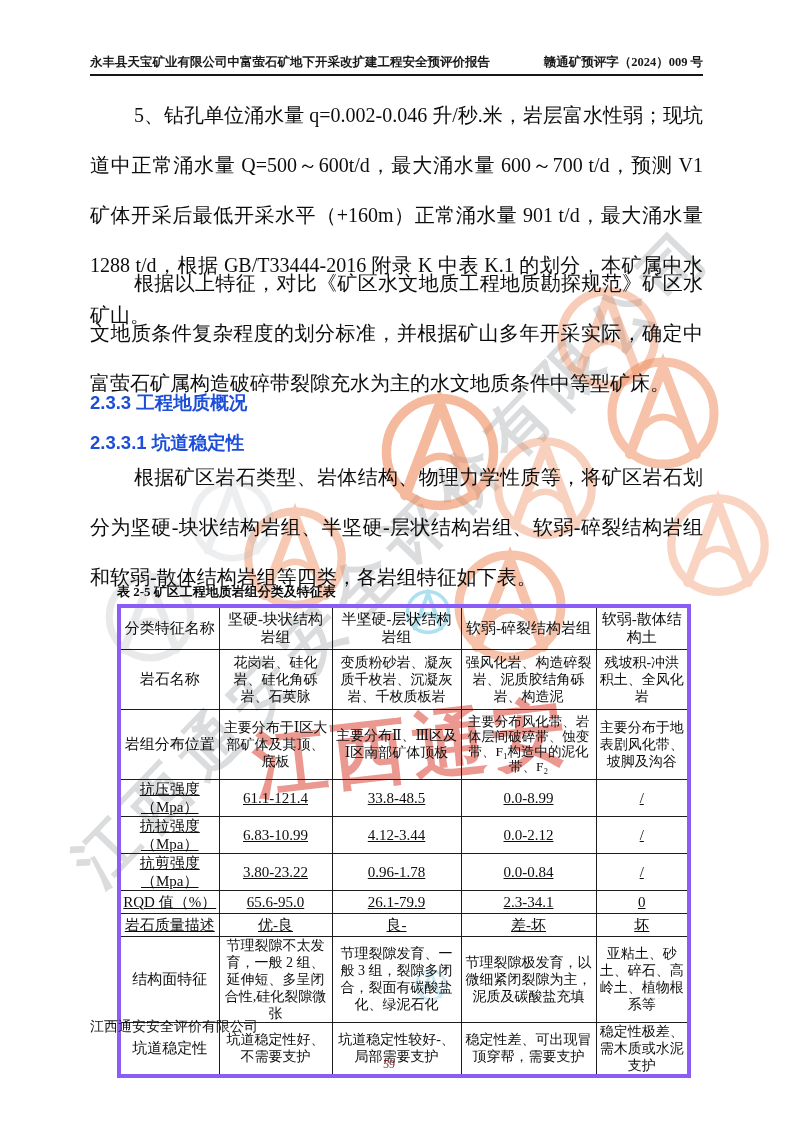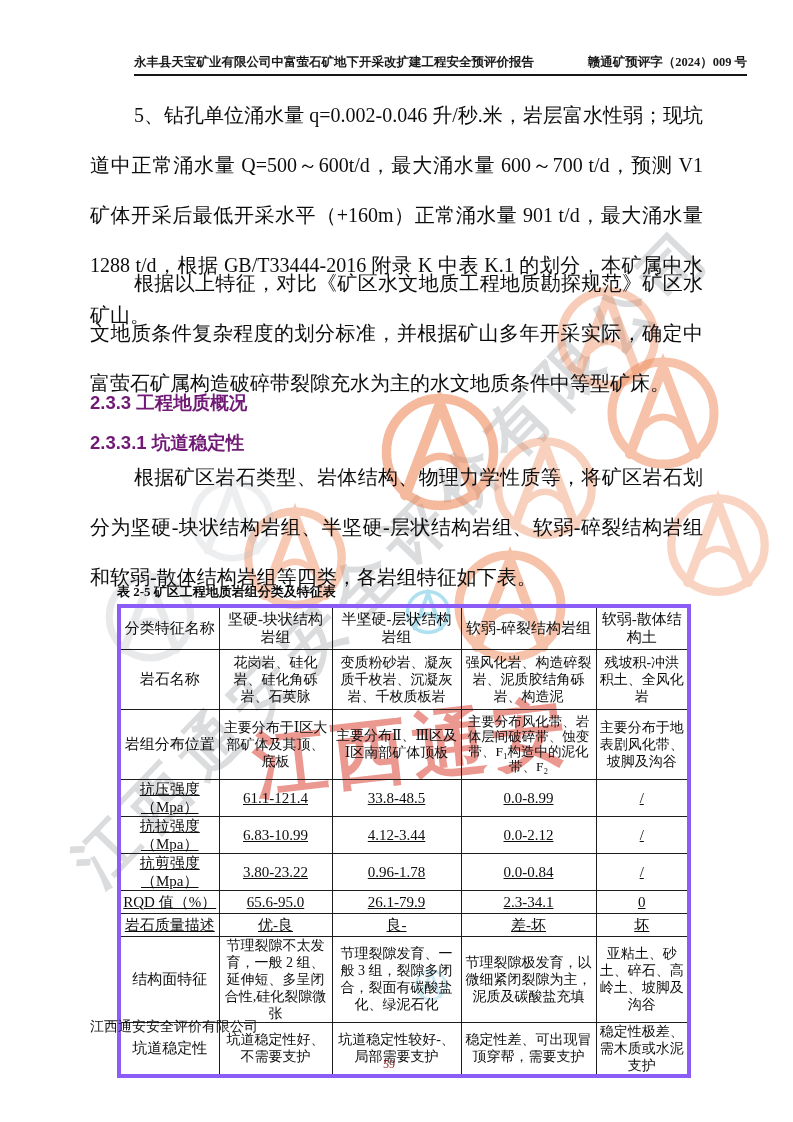--- a/index.html
+++ b/index.html
@@ -5,31 +5,31 @@
   html,body{margin:0;padding:0;background:#e8e8e8;}
   .page{
     position:relative;width:793px;height:1122px;margin:0 auto;background:#ffffff;
     overflow:hidden;font-family:"Liberation Serif","DejaVu Serif",serif;color:#111;
   }
   
   .doc-header{
     position:absolute;left:90px;top:50px;width:613px;height:26px;
     border-bottom:2px solid #161616;font-family:"Liberation Serif",serif;
     font-size:12.5px;font-weight:bold;color:#1a1a1a;
-    display:flex;justify-content:space-between;align-items:flex-end;padding-bottom:3px;box-sizing:border-box;margin-left:44px;
+    display:flex;justify-content:space-between;align-items:flex-end;padding-bottom:3px;box-sizing:border-box;
   }
   
   .para{
     position:absolute;left:90px;width:613px;font-size:20px;line-height:50px;
     text-align:justify;text-justify:inter-ideograph;color:#0d0d0d;z-index:2;
   }
   .indent{text-indent:44px;}
   .heading{
     position:absolute;left:90px;width:613px;font-family:"Liberation Sans","DejaVu Sans",sans-serif;
-    font-weight:bold;font-size:18.5px;color:#701a75;z-index:2;
+    font-weight:bold;font-size:18.5px;color:#1d4ed8;z-index:2;
   }
   .tbl-caption{
     position:absolute;left:117px;top:583px;width:570px;text-align:left;
     font-size:13px;font-weight:bold;color:#0d0d0d;z-index:2;
   }
   
   .geo-table{
     position:absolute;left:117px;top:604px;width:570px;border-collapse:collapse;
     table-layout:fixed;z-index:2;font-size:15px;color:#0d0d0d;
   }
@@ -200,21 +200,21 @@
       <td>优-良</td>
       <td>良-</td>
       <td>差-坏</td>
       <td>坏</td>
     </tr>
     <tr class="r-joint">
       <td>结构面特征</td>
       <td class="longtext">节理裂隙不太发育，一般 2 组、延伸短、多呈闭合性,硅化裂隙微张</td>
       <td class="longtext">节理裂隙发育、一般 3 组，裂隙多闭合，裂面有碳酸盐化、绿泥石化</td>
       <td class="longtext">节理裂隙极发育，以微细紧闭裂隙为主，泥质及碳酸盐充填</td>
-      <td class="longtext">亚粘土、砂土、碎石、高岭土、坡脚及沟谷</td>
+      <td class="longtext">亚粘土、砂土、碎石、高岭土、植物根系等</td>
     </tr>
     <tr class="r-stable">
       <td>坑道稳定性</td>
       <td class="longtext">坑道稳定性好、不需要支护</td>
       <td class="longtext">坑道稳定性较好-、局部需要支护</td>
       <td class="longtext">稳定性差、可出现冒顶穿帮，需要支护</td>
       <td class="longtext">稳定性极差、需木质或水泥支护</td>
     </tr>
   </tbody>
     </table>

